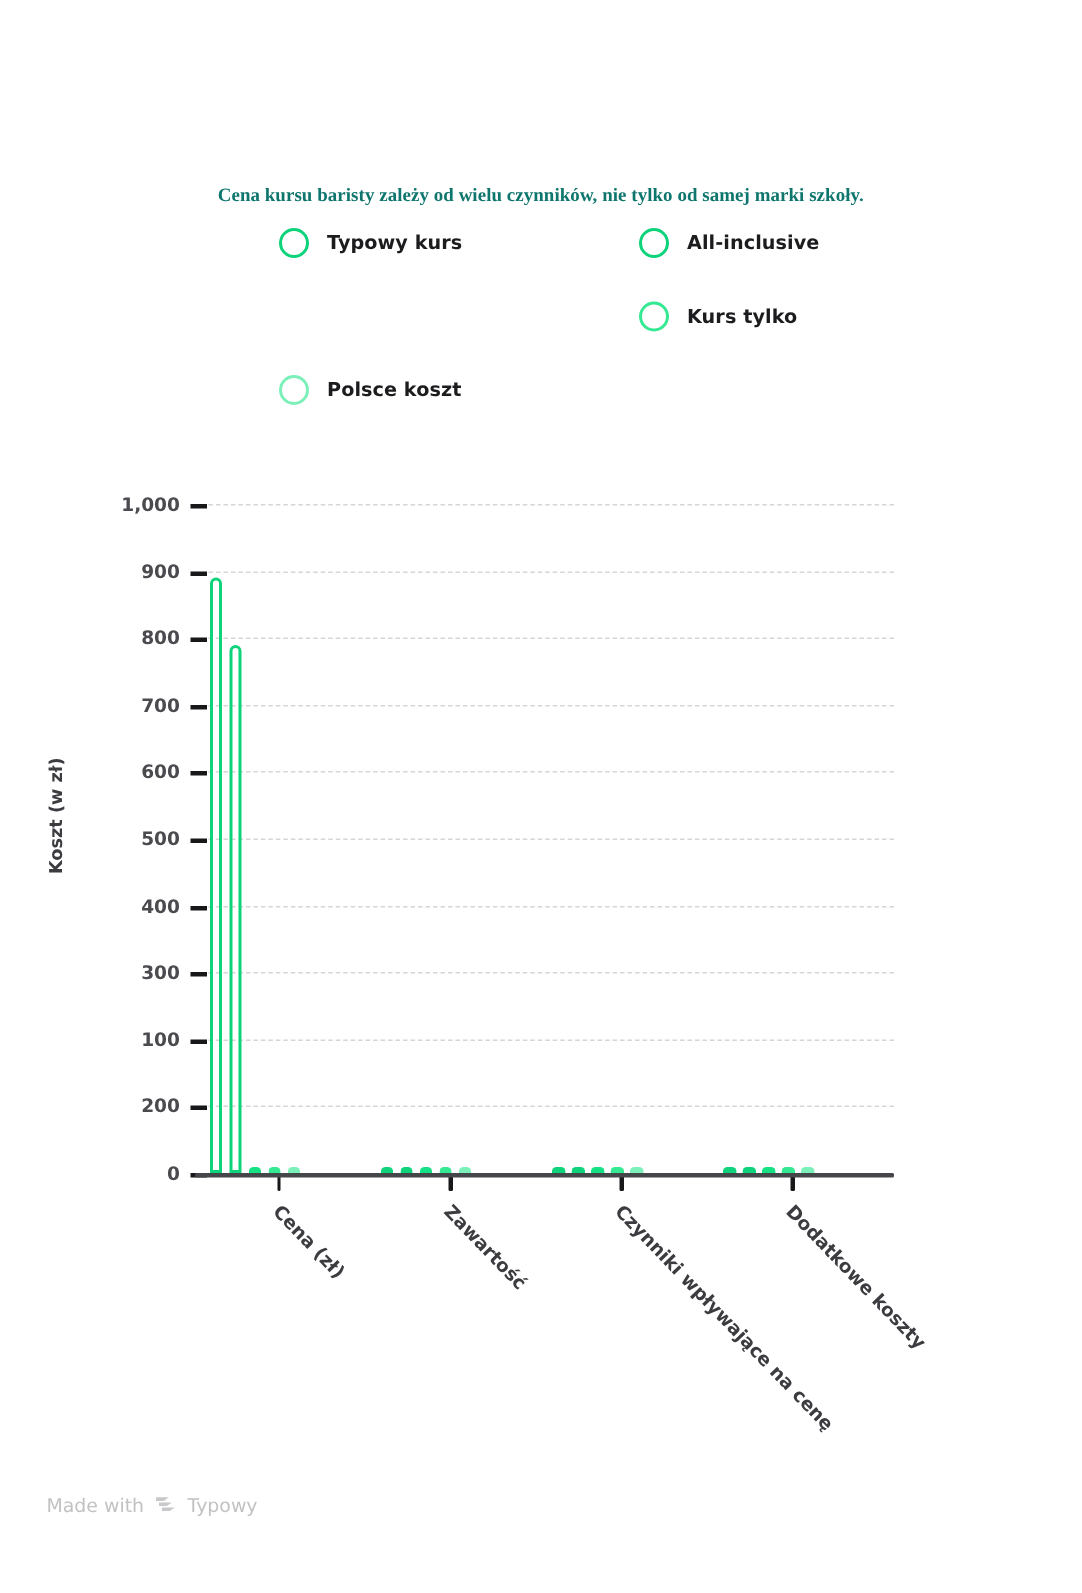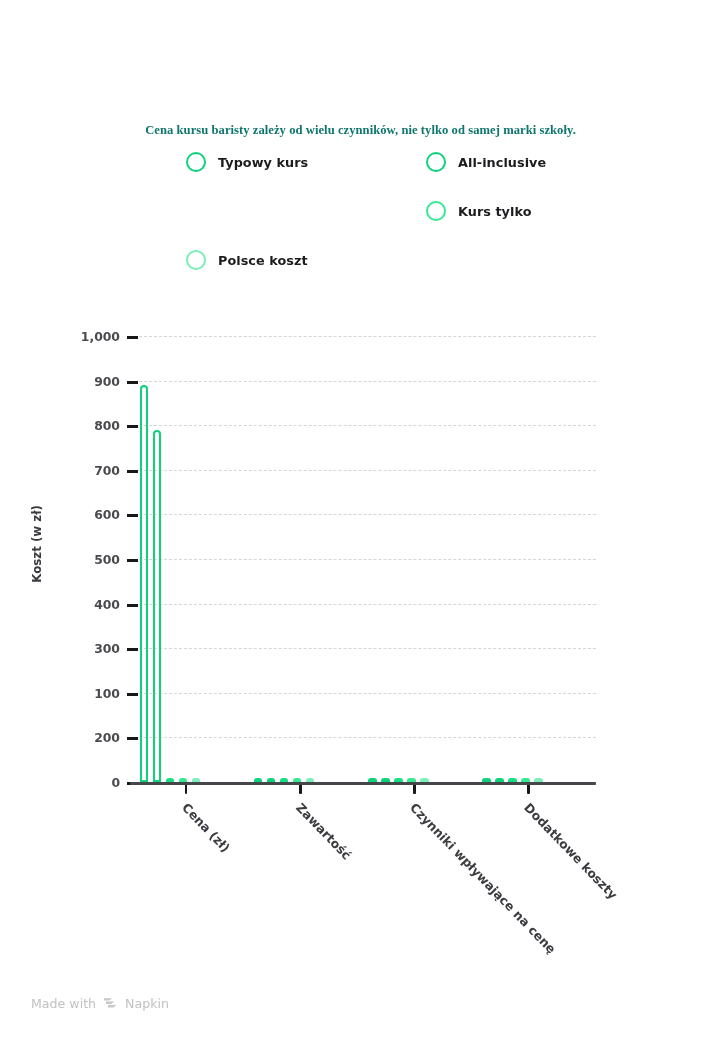--- a/index.html
+++ b/index.html
@@ -261,16 +261,16 @@
 
   <div class="footer">
     <span class="footer-text">Made with</span>
     <span>
       <svg class="napkin-logo" width="15" height="13" viewBox="0 0 15 13" aria-hidden="true">
         <path d="M1 2.2 L9.5 2.2 L6.2 4.6 L1 4.6 Z" fill="#c8c8ca"></path>
         <path d="M3 5.6 L11.5 5.6 L8.2 8.0 L3 8.0 Z" fill="#c8c8ca"></path>
         <path d="M5 9.0 L13.5 9.0 L10.2 11.4 L5 11.4 Z" fill="#c8c8ca"></path>
       </svg>
     </span>
-    <span class="footer-text">Napkin</span>
+    <span class="footer-text">Typowy</span>
   </div>
 
 </div>
 
 </body></html>

